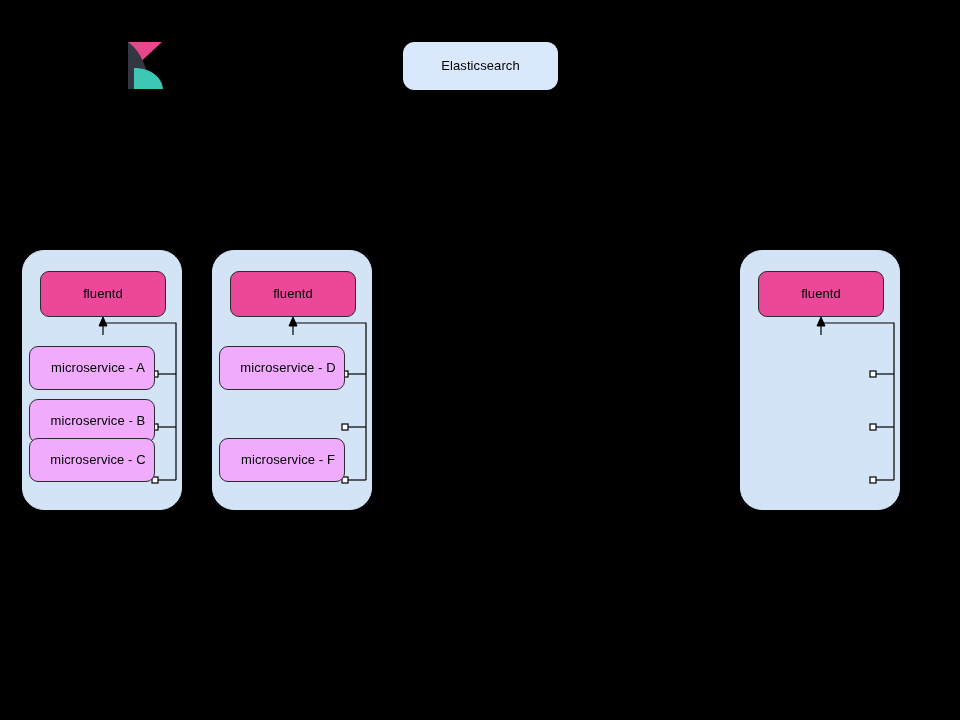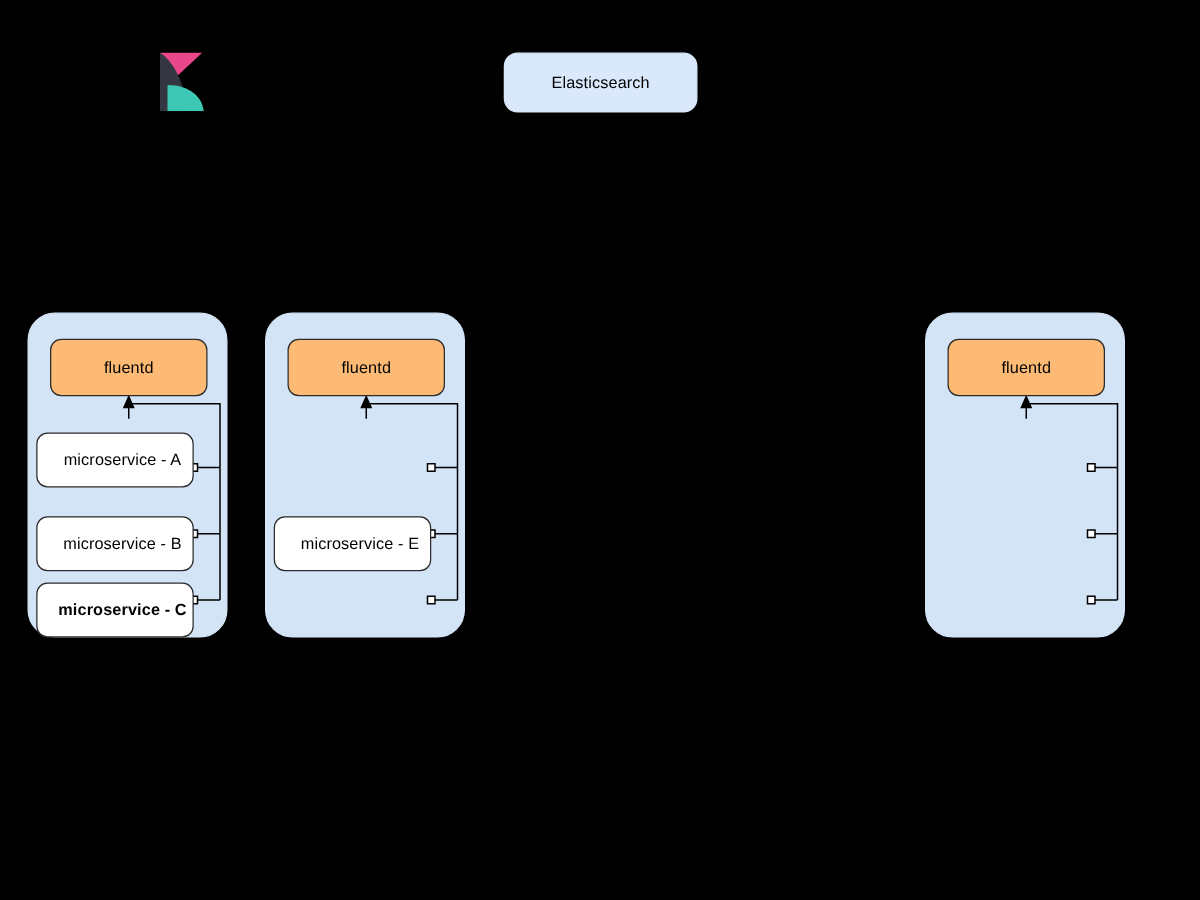--- a/index.html
+++ b/index.html
@@ -56,37 +56,37 @@
   .cluster.c1 { left: 22px; }
   .cluster.c2 { left: 212px; }
   .cluster.c3 { left: 740px; }
 
   
   .fluentd {
     width: 126px;
     height: 46px;
     left: 17px;
     top: 20px;
-    background: #fdba74;
+    background: #ec4899;
     border: 1px solid #2b2b2b;
     border-radius: 9px;
   }
   
   .ms {
     width: 126px;
     height: 44px;
     left: 6px;
-    background: #ffffff;
+    background: #f0abfc;
     border: 1px solid #2b2b2b;
     border-radius: 9px;
     padding-left: 12px;
   }
   .ms.i0 { top: 95px; }
-  .ms.i1 { top: 162px; }
-  .ms.i2 { top: 215px; font-weight: bold; }
+  .ms.i1 { top: 148px; }
+  .ms.i2 { top: 187px; }
 
   
   .wire {
     position: absolute;
     left: 0; top: 0;
     width: 160px;
     height: 260px;
     pointer-events: none;
     overflow: visible;
   }
@@ -186,22 +186,25 @@
       <line x1="132" y1="176" x2="153" y2="176"></line>
       <line x1="132" y1="229" x2="153" y2="229"></line>
       <rect class="endpoint" x="129" y="120" width="6" height="6"></rect>
       <rect class="endpoint" x="129" y="173" width="6" height="6"></rect>
       <rect class="endpoint" x="129" y="226" width="6" height="6"></rect>
       <polygon class="arrowhead" points="80,66 76,75 84,75"></polygon>
     </svg>
     <div class="node fluentd">
       <span>fluentd</span>
     </div>
-    <div class="node ms i1">
-      <span>microservice - E</span>
+    <div class="node ms i0">
+      <span>microservice - D</span>
+    </div>
+    <div class="node ms i2">
+      <span>microservice - F</span>
     </div>
   </div>
 
   <div class="cluster c3">
     <svg class="wire">
       <polyline points="80,84 80,72 153,72 153,123"></polyline>
       <polyline points="153,123 153,176"></polyline>
       <polyline points="153,176 153,229"></polyline>
       <line x1="132" y1="123" x2="153" y2="123"></line>
       <line x1="132" y1="176" x2="153" y2="176"></line>

